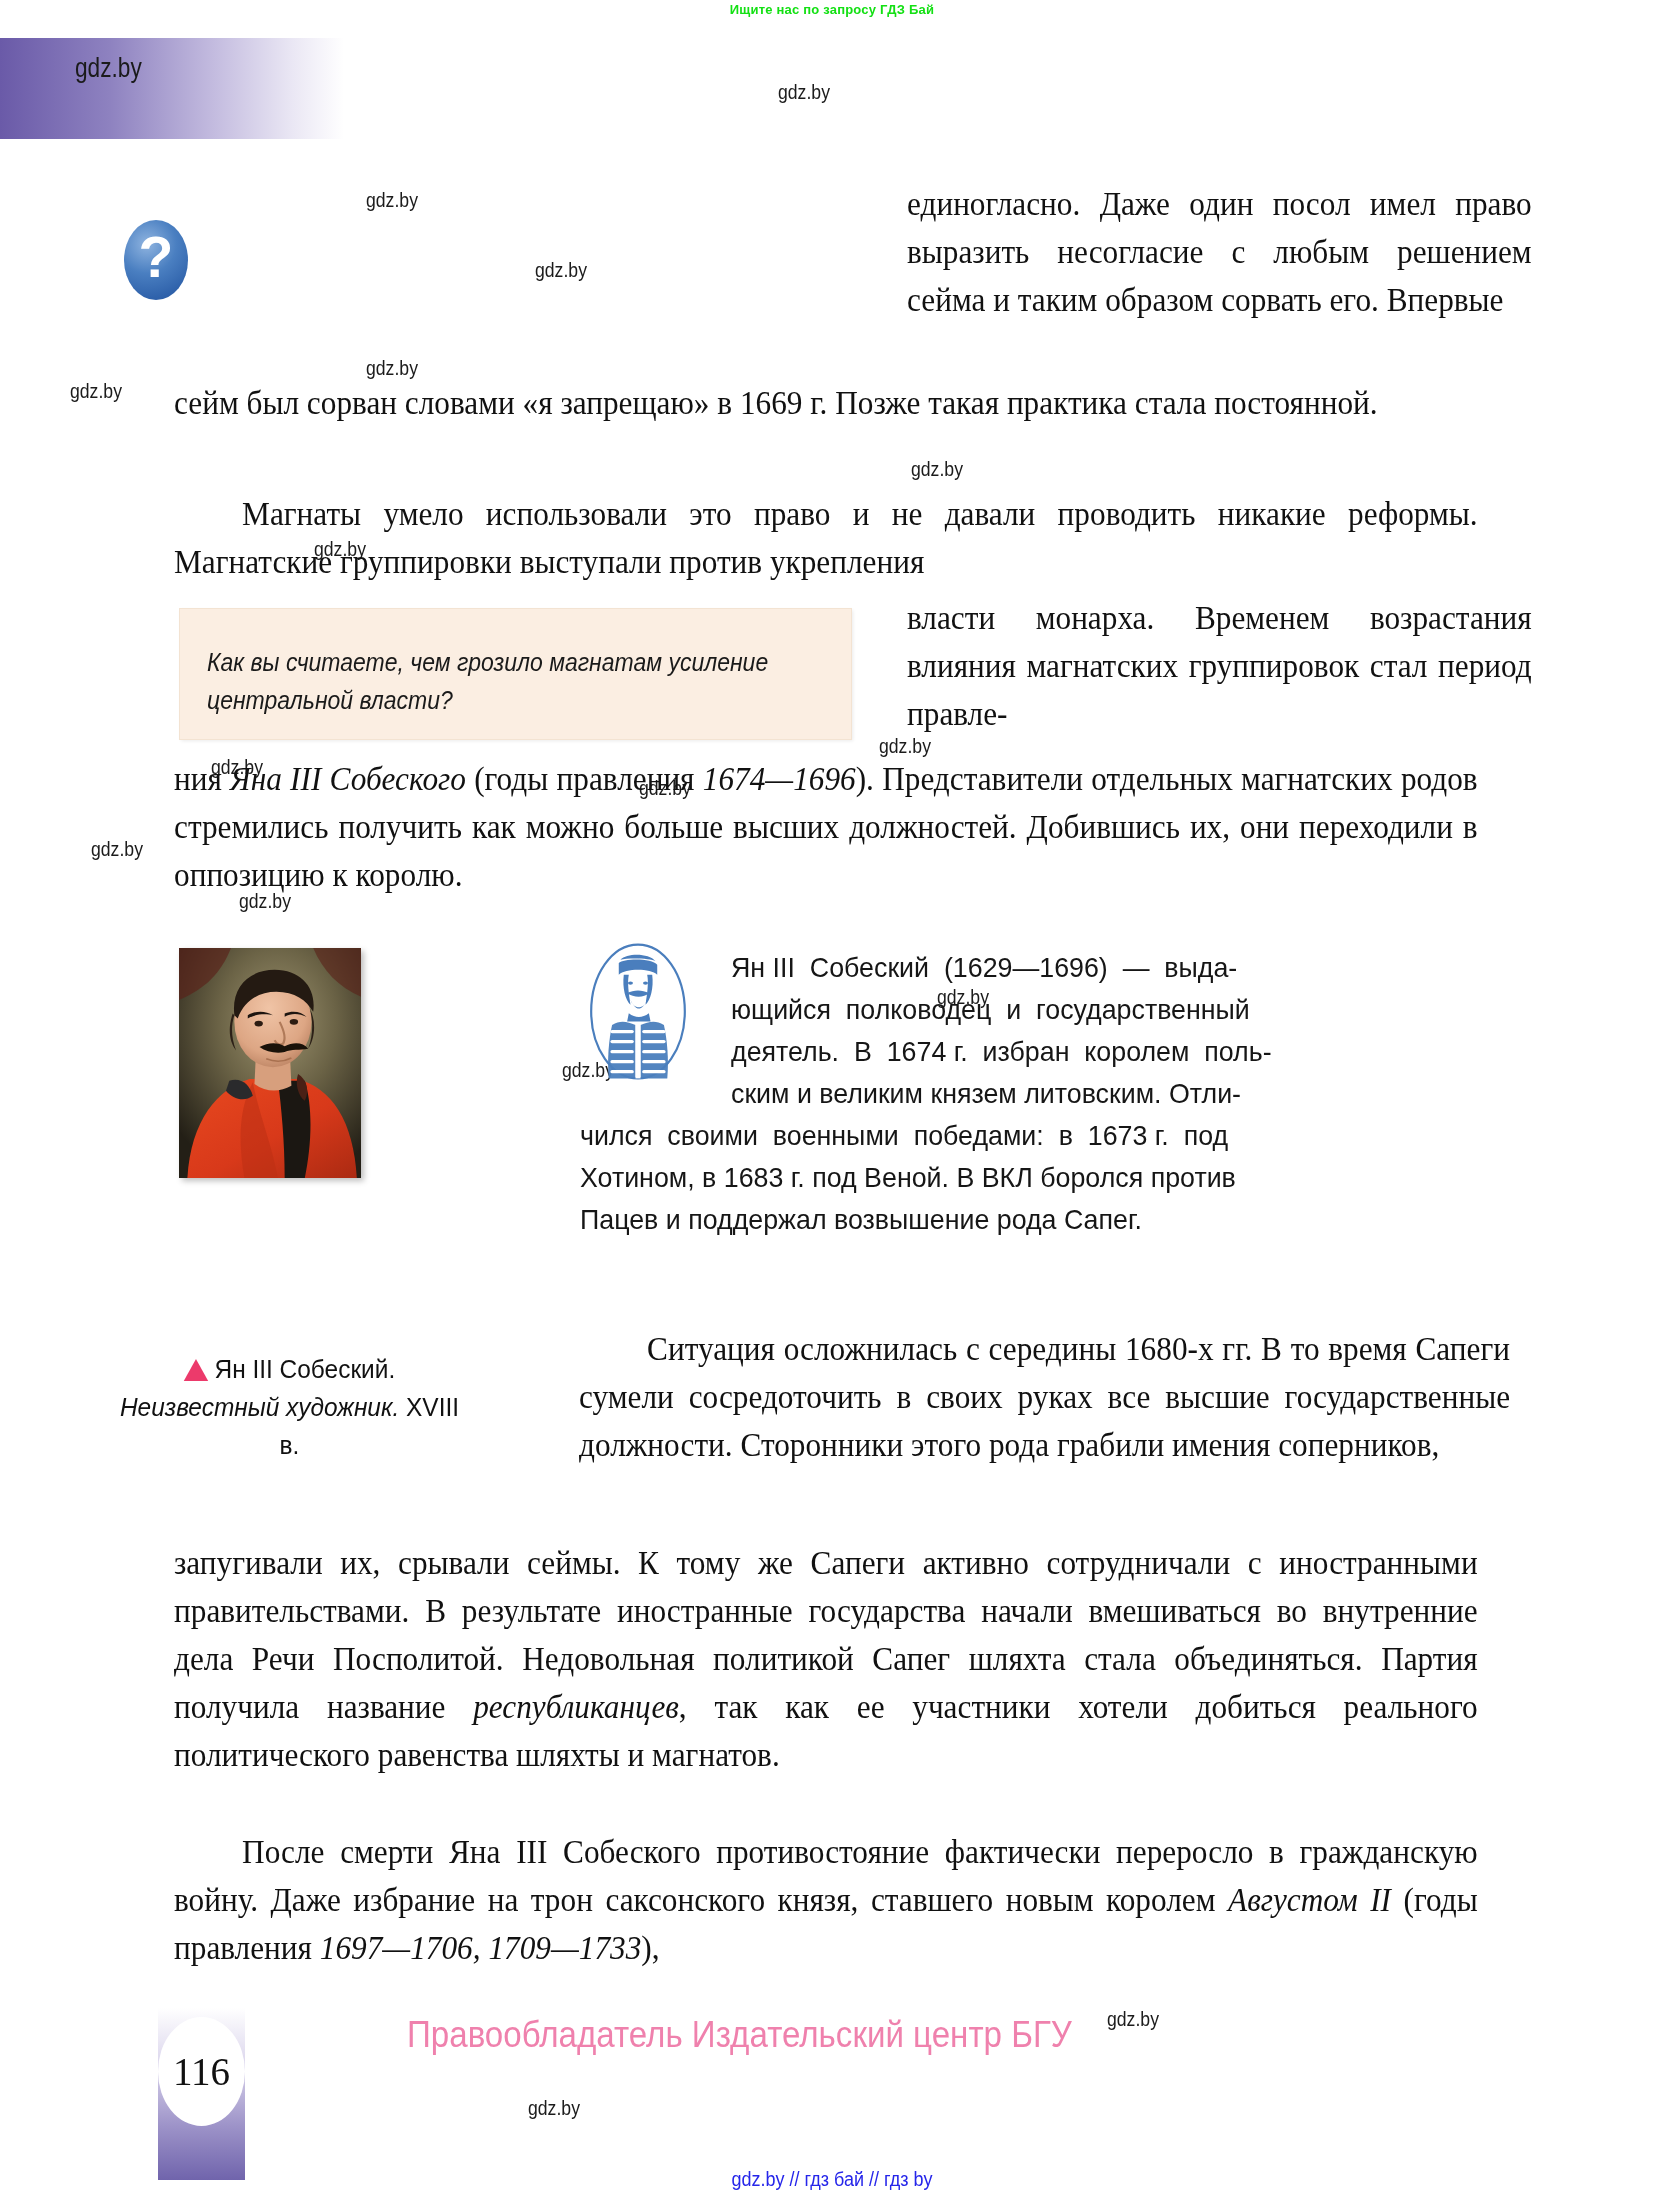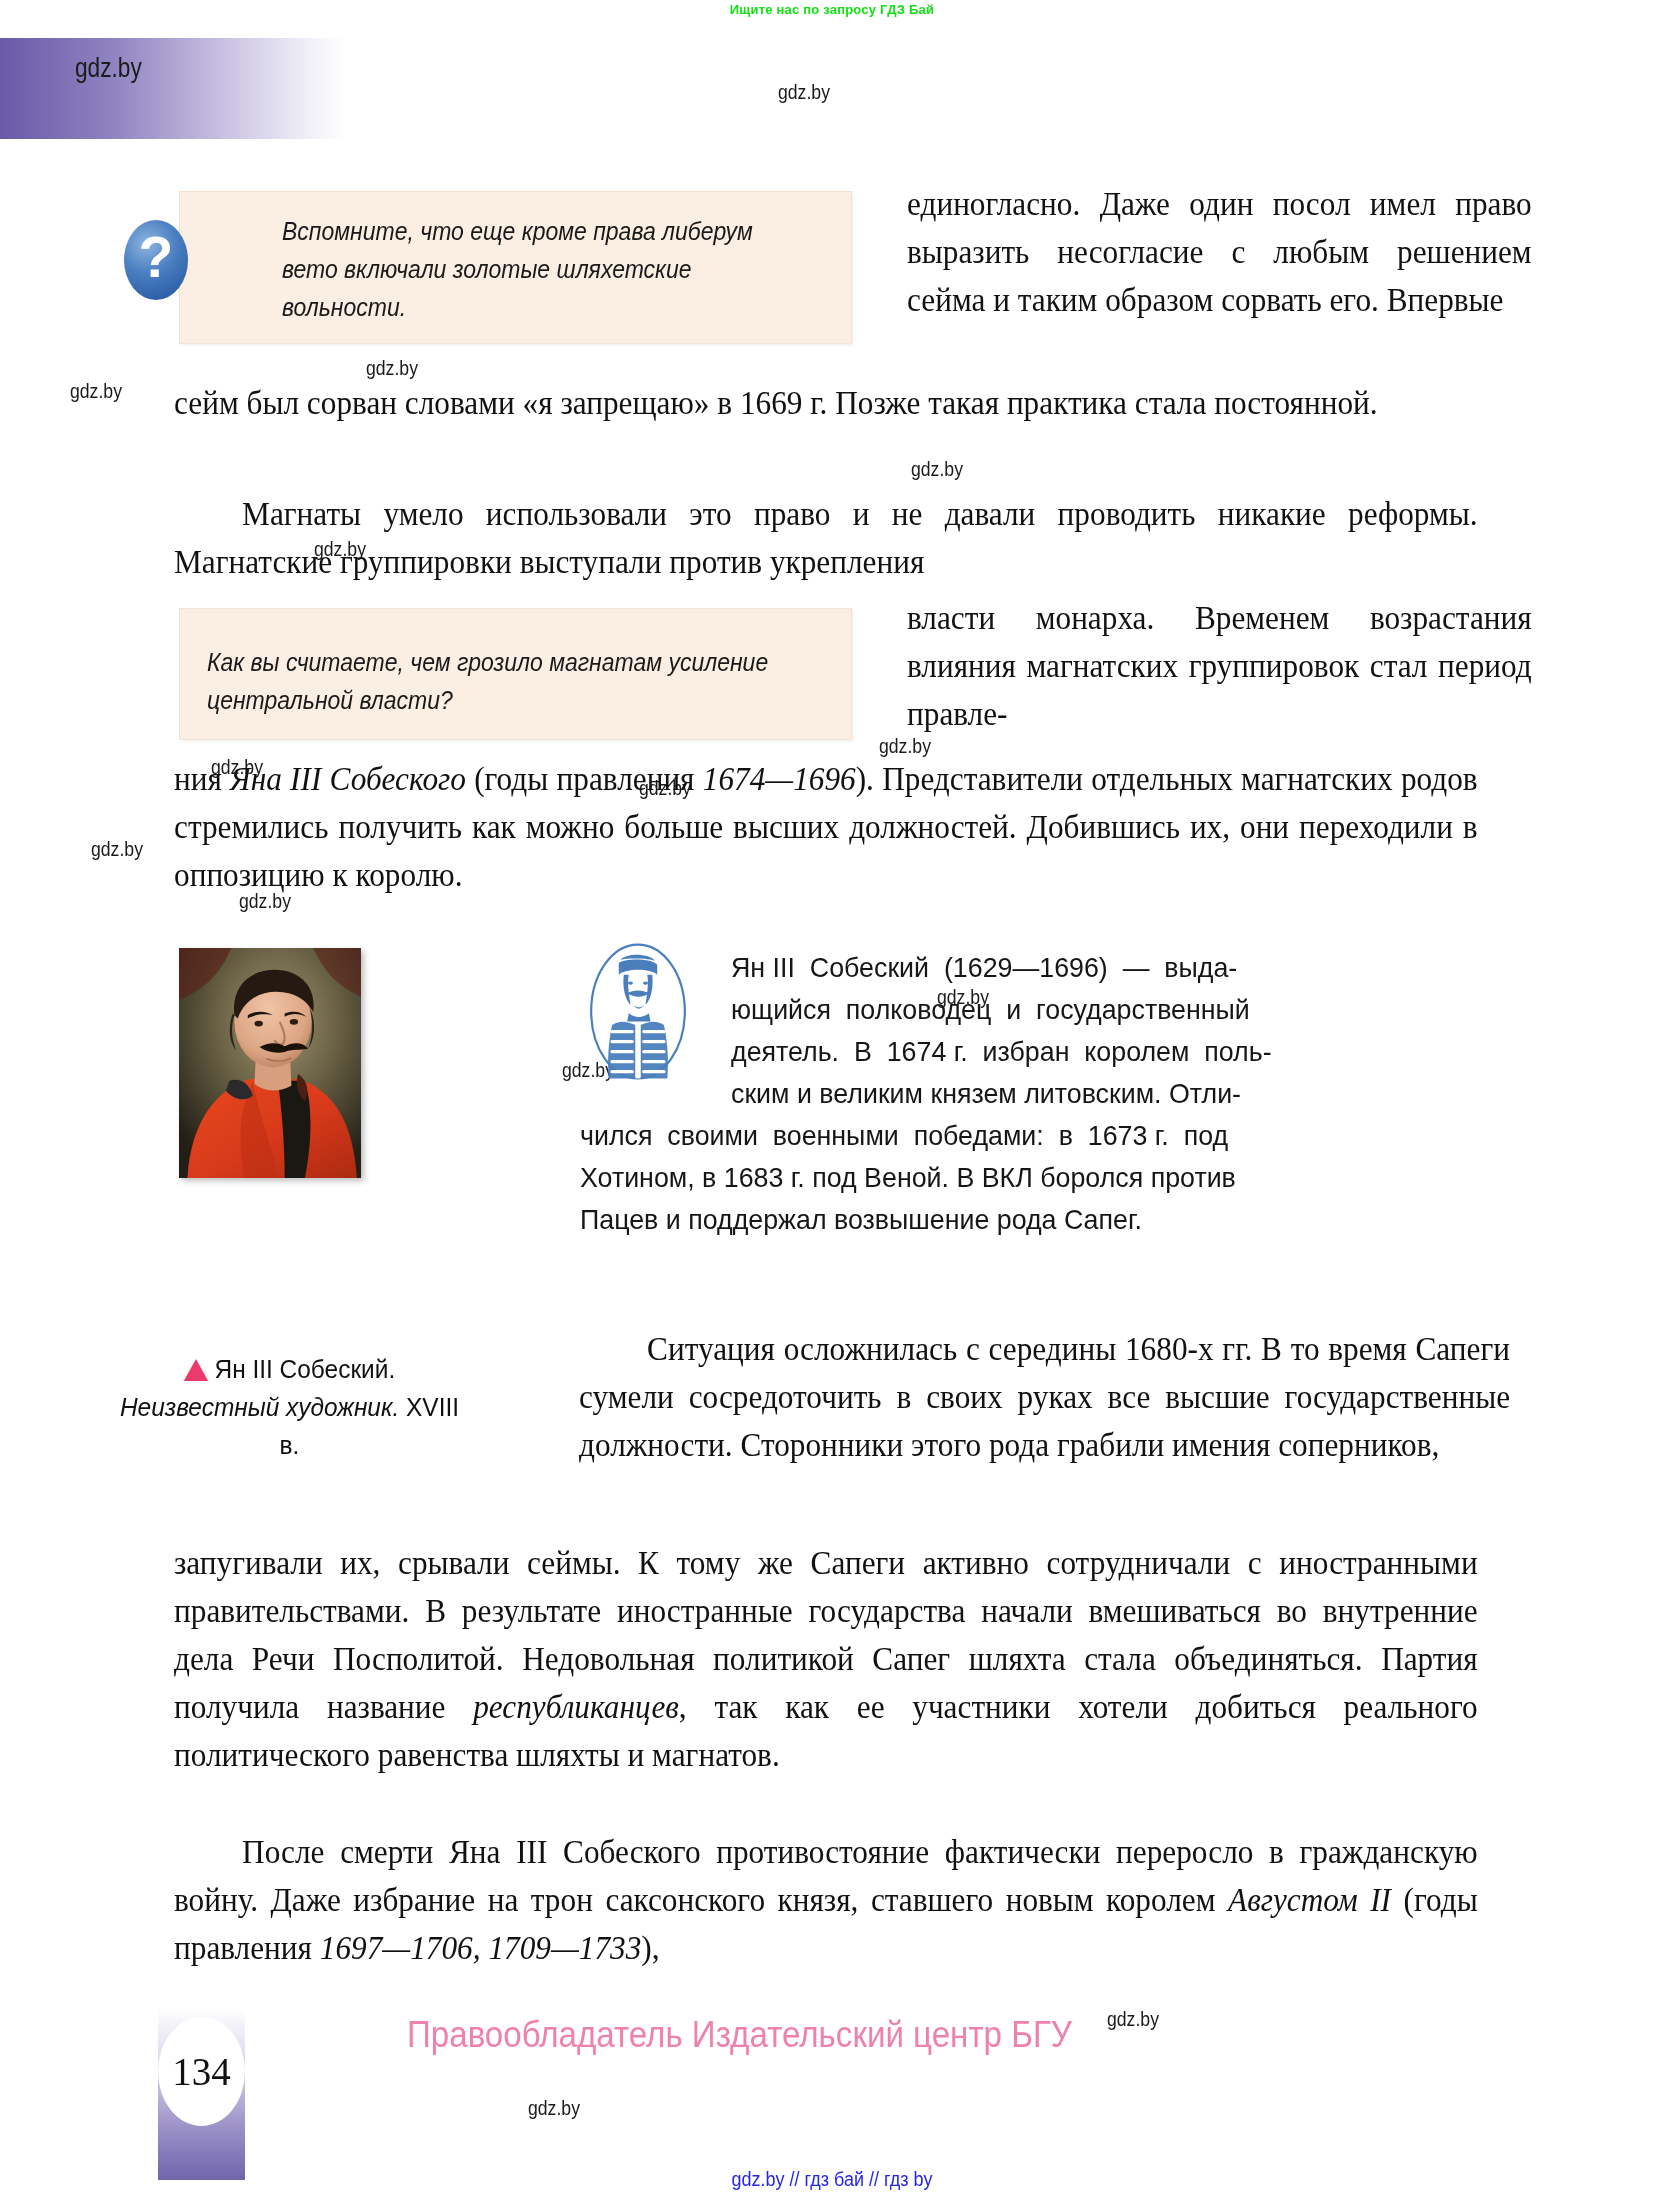--- a/index.html
+++ b/index.html
@@ -240,23 +240,20 @@
   <div class="wm" style="left:91px; top:837px;">gdz.by</div>
   <div class="wm" style="left:239px; top:889px;">gdz.by</div>
   <div class="wm" style="left:937px; top:985px;">gdz.by</div>
   <div class="wm" style="left:562px; top:1058px;">gdz.by</div>
   <div class="wm" style="left:191px; top:2041px;">gdz.by</div>
   <div class="wm" style="left:528px; top:2096px;">gdz.by</div>
   <div class="wm" style="left:1107px; top:2007px;">gdz.by</div>
 
   <div class="wm-pink" style="left:407px; top:2014px;">Правообладатель Издательский центр БГУ</div>
 
-  <div class="qbox" style="left:179px; top:191px; width:671px; height:151px;">
-    <div class="qbox-text" style="margin:20px 25px 0 102px;">Вспомните, что еще кроме права либерум вето включали золотые шляхетские вольности.</div>
-  </div>
   <div class="qicon" style="left:124px; top:220px;">?</div>
 
   <div class="col-right" style="top:180px;">единогласно. Даже один посол имел право выразить несогласие с любым решением сейма и таким образом сорвать его. Впервые</div>
 
   <div class="bodytext" style="left:174px; top:379px; width:1417px;">сейм был сорван словами «я запрещаю» в 1669 г. Позже такая практика стала постоянной.</div>
 
   <div class="bodytext" style="left:174px; top:490px; width:1417px; text-indent:74px;">Магнаты умело использовали это право и не давали проводить никакие реформы. Магнатские группировки выступали против укрепления</div>
 
   <div class="qbox" style="left:179px; top:608px; width:671px; height:130px;">
     <div class="qbox-text" style="margin:34px 25px 0 27px;">Как вы считаете, чем грозило магнатам усиление центральной власти?</div>
@@ -363,18 +360,18 @@
   <div class="bio-text" style="left:731px; top:946px; width:859px;">Ян III&nbsp; Собеский&nbsp; (1629—1696)&nbsp; —&nbsp; выда-<br>ющийся&nbsp; полководец&nbsp; и&nbsp; государственный<br>деятель.&nbsp; В&nbsp; 1674 г.&nbsp; избран&nbsp; королем&nbsp; поль-<br>ским и великим князем литовским. Отли-</div>
   <div class="bio-text" style="left:580px; top:1114px; width:1010px;">чился&nbsp; своими&nbsp; военными&nbsp; победами:&nbsp; в&nbsp; 1673 г.&nbsp; под<br>Хотином, в 1683 г. под Веной. В ВКЛ боролся против<br>Пацев и поддержал возвышение рода Сапег.</div>
 
   <div class="col-right" style="left:579px; top:1325px; width:1012px; text-indent:74px;">Ситуация осложнилась с середины 1680-х гг. В то время Сапеги сумели сосредоточить в своих руках все высшие государственные должности. Сторонники этого рода грабили имения соперников,</div>
 
   <div class="bodytext" style="left:174px; top:1539px; width:1417px;"><span>запугивали их, срывали сеймы. К тому же Сапеги активно сотрудничали с иностранными правительствами. В результате иностранные государства начали вмешиваться во внутренние дела Речи Посполитой. Недовольная политикой Сапег шляхта стала объединяться. Партия получила название </span><i>республиканцев</i><span>, так как ее участники хотели добиться реального политического равенства шляхты и магнатов.</span></div>
 
   <div class="bodytext" style="left:174px; top:1828px; width:1417px; text-indent:74px;"><span>После смерти Яна III Собеского противостояние фактически переросло в гражданскую войну. Даже избрание на трон саксонского князя, ставшего новым королем </span><i>Августом II</i><span> (годы правления </span><i>1697—1706, 1709—1733</i><span>),</span></div>
 
   <div class="pagenum-tab"></div>
-  <div class="pagenum-circle">134</div>
+  <div class="pagenum-circle">116</div>
 
   <div class="footer-links">gdz.by  //  гдз бай  //  гдз by</div>
 
 </div>
 
 
 </body></html>

